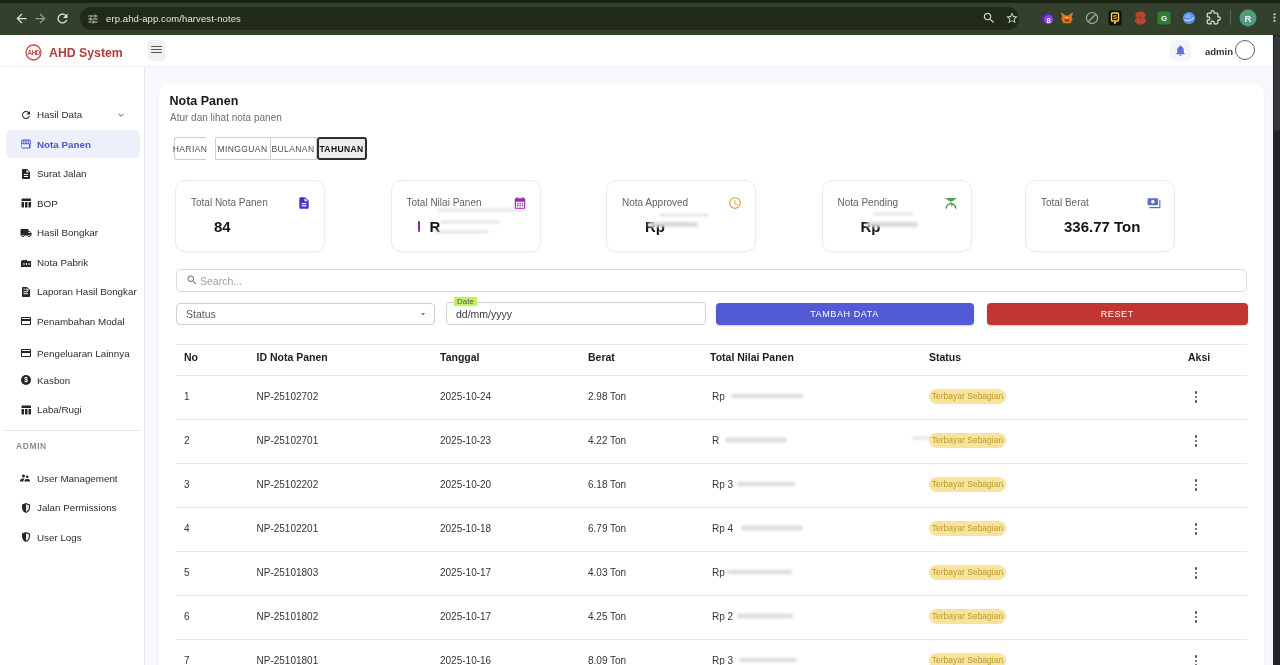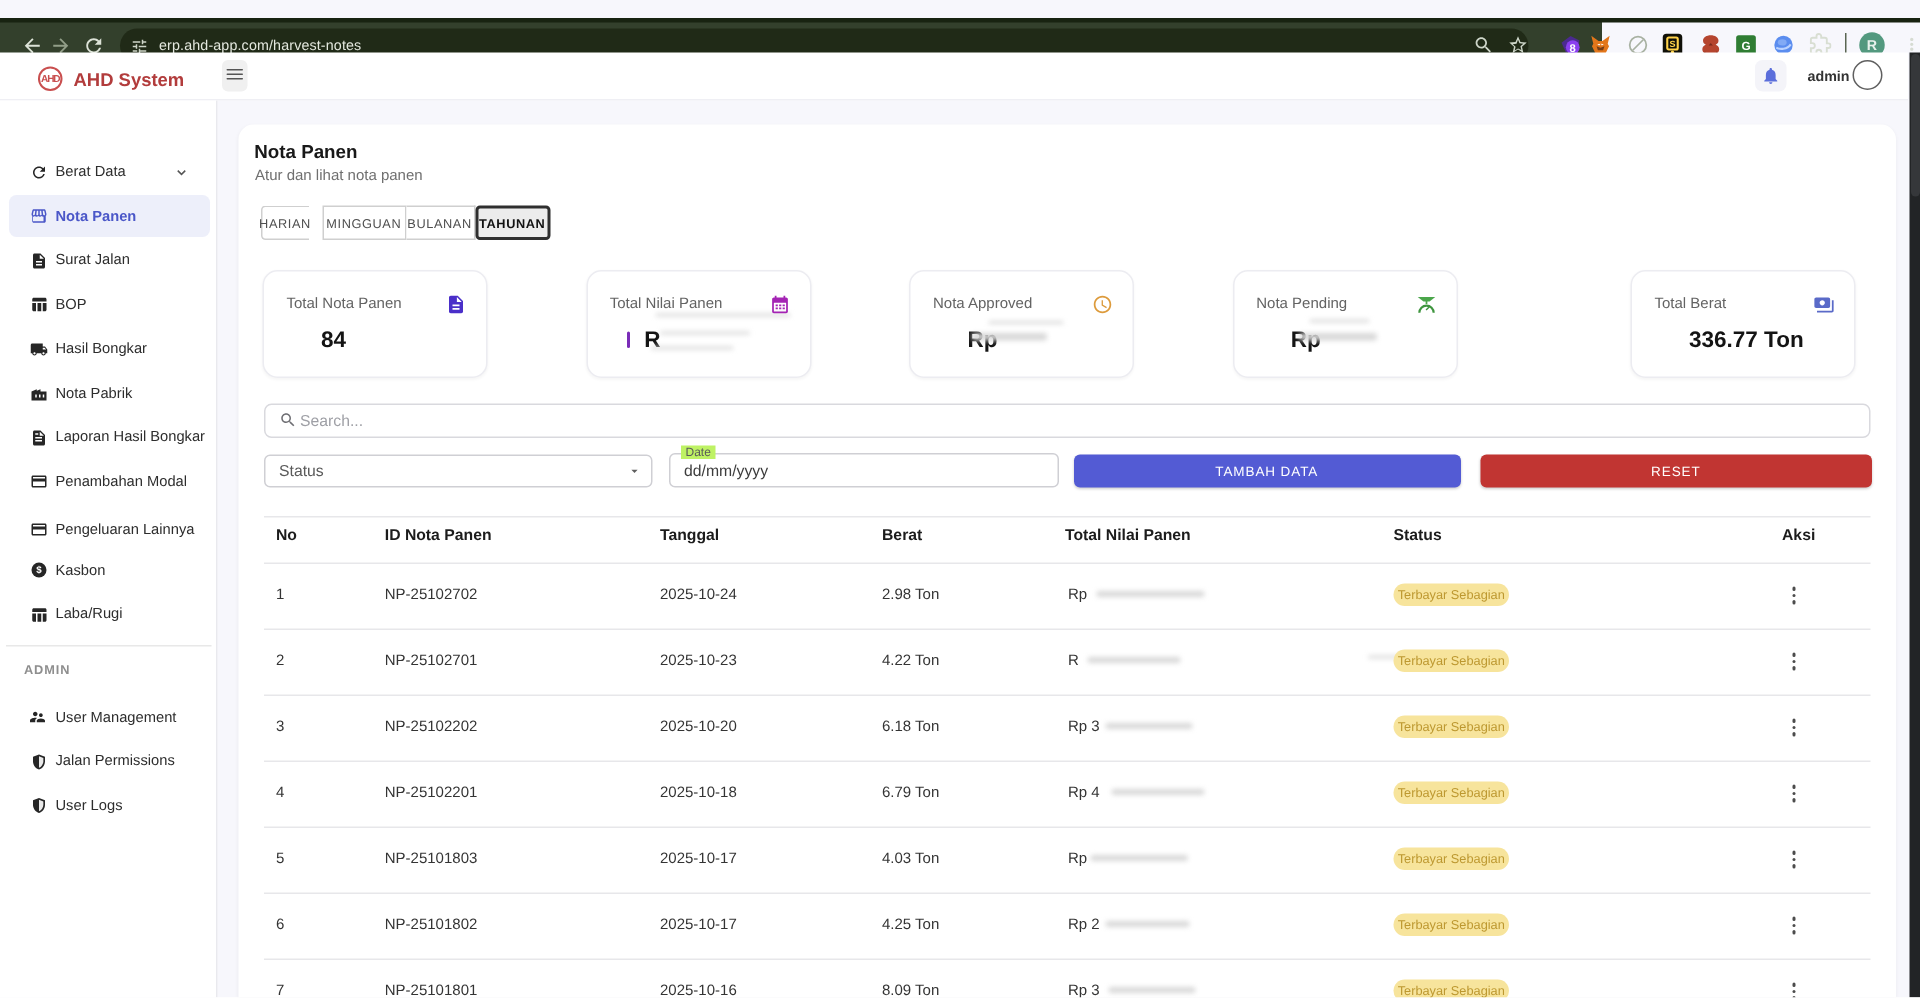--- a/index.html
+++ b/index.html
@@ -2,21 +2,21 @@
 <html><head>
 <meta charset="utf-8">
 <style>
   * { margin:0; padding:0; box-sizing:border-box; }
   html,body { width:1280px; height:665px; overflow:hidden; }
   body { font-family:"Liberation Sans", sans-serif; }
   #root { position:relative; width:1280px; height:665px; background:#f7f7fc; overflow:hidden; }
   .abs { position:absolute; }
 
   
-  #chrome { position:absolute; left:0; top:12px; width:1068px; height:35px; background:#33402c; }
+  #chrome { position:absolute; left:0; top:0; width:1280px; height:35px; background:#33402c; }
   #tabstrip { position:absolute; left:0; top:0; width:1280px; height:2.5px; background:#182311; }
   #omnibox { position:absolute; left:80px; top:7px; width:939px; height:23px; border-radius:12px; background:#202a17; }
   .urltext { position:absolute; left:106px; top:13px; font-size:9.5px; color:#e4e8df; letter-spacing:0.1px; }
 
   
   #appbar { position:absolute; left:0; top:35px; width:1272px; height:32px; background:#ffffff; border-bottom:1px solid #efeff4; }
   #hamburger { position:absolute; left:148px; top:39.5px; width:16.5px; height:21px; background:#f0f0f0; border-radius:4px; }
   #hamburger div { position:absolute; left:3px; width:11px; height:1.4px; background:#555; border-radius:1px; }
   #bellbox { position:absolute; left:1170px; top:40px; width:21px; height:21px; background:#f4f4f9; border-radius:5px; }
   .adminname { position:absolute; left:1205px; top:45.5px; font-size:9.5px; font-weight:bold; color:#333; }
@@ -160,21 +160,21 @@
   </svg>
   <div class="abs" style="left:49px;top:45.5px;font-size:12.3px;font-weight:bold;color:#b23c3c;">AHD System</div>
 
   <div id="sidebar">
     <div class="mactive" style="top:62.5px"></div>
 
     <div class="mitem" style="top:33.5px">
       <svg class="ic" viewBox="0 0 24 24">
           <path fill="#262626" d="M17.65 6.35C16.2 4.9 14.21 4 12 4c-4.42 0-7.99 3.58-7.99 8s3.57 8 7.99 8c3.73 0 6.84-2.55 7.73-6h-2.08c-.82 2.33-3.04 4-5.65 4-3.31 0-6-2.69-6-6s2.69-6 6-6c1.66 0 3.14.69 4.22 1.78L13 11h7V4l-2.35 2.35z"></path>
         </svg>
-      <div class="tx">Berat Data</div>
+      <div class="tx">Hasil Data</div>
       <svg class="abs" style="left:116px;top:9px" width="10" height="10" viewBox="0 0 24 24">
           <path fill="none" stroke="#555" stroke-width="2.4" d="M6 9l6 6 6-6"></path>
         </svg>
     </div>
     <div class="mitem" style="top:63px">
       <svg class="ic" viewBox="0 0 24 24">
           <path fill="#4b57c8" d="M21.9 8.89l-1.05-4.37c-.22-.9-1-1.52-1.91-1.52H5.05c-.9 0-1.69.63-1.9 1.52L2.1 8.89c-.24 1.02-.02 2.06.62 2.88.08.11.19.19.28.29V19c0 1.1.9 2 2 2h14c1.1 0 2-.9 2-2v-6.94c.09-.09.2-.18.28-.28.64-.82.87-1.87.62-2.89zm-2.99-3.9l1.05 4.37c.1.42.01.84-.25 1.17-.14.18-.44.47-.94.47-.61 0-1.14-.49-1.21-1.14L16.98 5l1.93-.01zM13 5h1.96l.54 4.52c.05.39-.07.78-.33 1.07-.22.26-.54.41-.95.41-.67 0-1.22-.59-1.22-1.31V5zM8.49 9.52L9.04 5H11v4.69c0 .72-.55 1.31-1.29 1.31-.34 0-.65-.15-.89-.41-.25-.29-.38-.68-.33-1.07zm-4.45-.16L5.05 5h1.97l-.58 4.86c-.08.65-.6 1.14-1.21 1.14-.49 0-.8-.29-.93-.47-.27-.32-.36-.75-.26-1.17zM4 19v-6.03c.08.01.15.03.23.03.87 0 1.66-.36 2.24-.95.6.6 1.4.95 2.31.95.87 0 1.65-.36 2.23-.93.59.57 1.39.93 2.29.93.84 0 1.64-.35 2.24-.95.58.59 1.37.95 2.24.95.08 0 .15-.02.23-.03V19H4z"></path>
         </svg>
       <div class="tx" style="color:#4b57c8;font-weight:bold;">Nota Panen</div>
     </div>
@@ -300,21 +300,21 @@
       <div class="cvalue">Rp</div>
       <div class="smudge" style="left:43px;top:41px;width:52px;height:5px;"></div>
       <div class="smudge" style="left:50px;top:32px;width:40px;height:2px;"></div>
       <svg class="cicon" viewBox="0 0 24 24">
           <path fill="#4ba64b" d="M2 3.5h20l-6.5 5h-7L2 3.5z"></path>
           <rect x="11" y="7" width="2" height="4.5" fill="#4ba64b"></rect>
           <path fill="none" stroke="#3e953e" stroke-width="2.5" d="M3.8 21.5a8.2 8.2 0 0 1 16.4 0"></path>
           <path fill="none" stroke="#3e953e" stroke-width="1.7" d="M11.5 18.2l3.6-3.4"></path>
         </svg>
     </div>
-    <div class="card" style="left:928px;">
+    <div class="card" style="left:866px;">
       <div class="clabel">Total Berat</div>
       <div class="cvalue">336.77 Ton</div>
       <svg class="cicon" viewBox="0 0 24 24">
           <path fill="#5a6ac8" d="M19 14V6c0-1.1-.9-2-2-2H3c-1.1 0-2 .9-2 2v8c0 1.1.9 2 2 2h14c1.1 0 2-.9 2-2zm-9-1c-1.66 0-3-1.34-3-3s1.34-3 3-3 3 1.34 3 3-1.34 3-3 3zm13-6v12c0 1.1-.9 2-2 2H4v-2h17V7h2z"></path>
         </svg>
     </div>
 
     <div id="searchbox"></div>
     <svg class="abs" style="left:27px;top:191px" width="12" height="12" viewBox="0 0 24 24">
         <path fill="#6e6e73" d="M15.5 14h-.79l-.28-.27C15.41 12.59 16 11.11 16 9.5 16 5.91 13.09 3 9.5 3S3 5.91 3 9.5 5.91 16 9.5 16c1.61 0 3.09-.59 4.23-1.57l.27.28v.79l5 4.99L20.49 19l-4.99-5zm-6 0C7.01 14 5 11.99 5 9.5S7.01 5 9.5 5 14 7.01 14 9.5 11.99 14 9.5 14z"></path>

